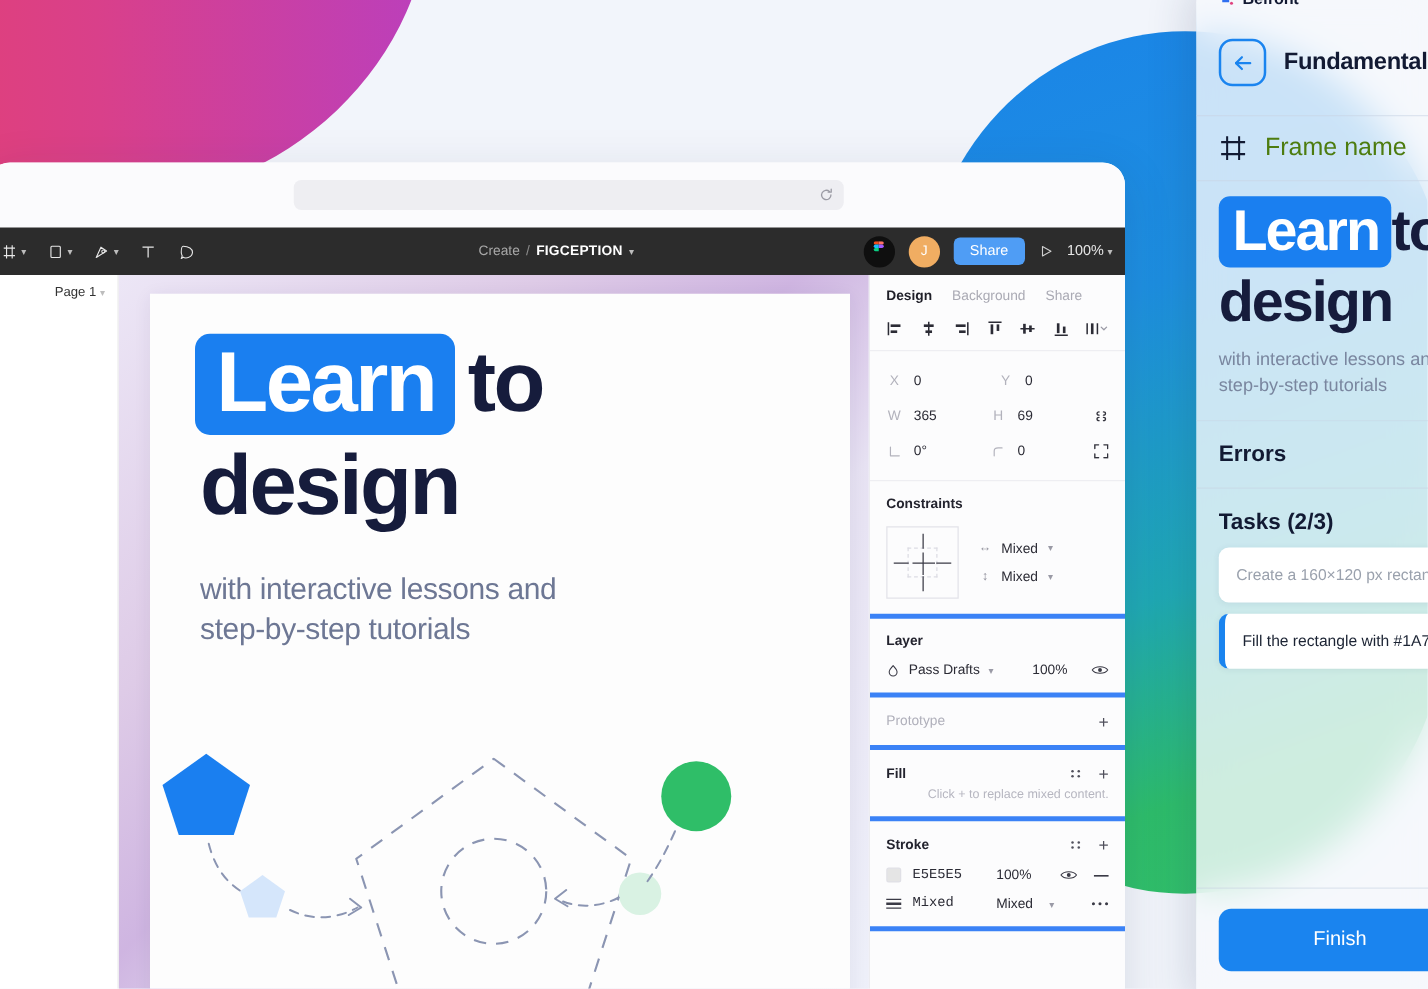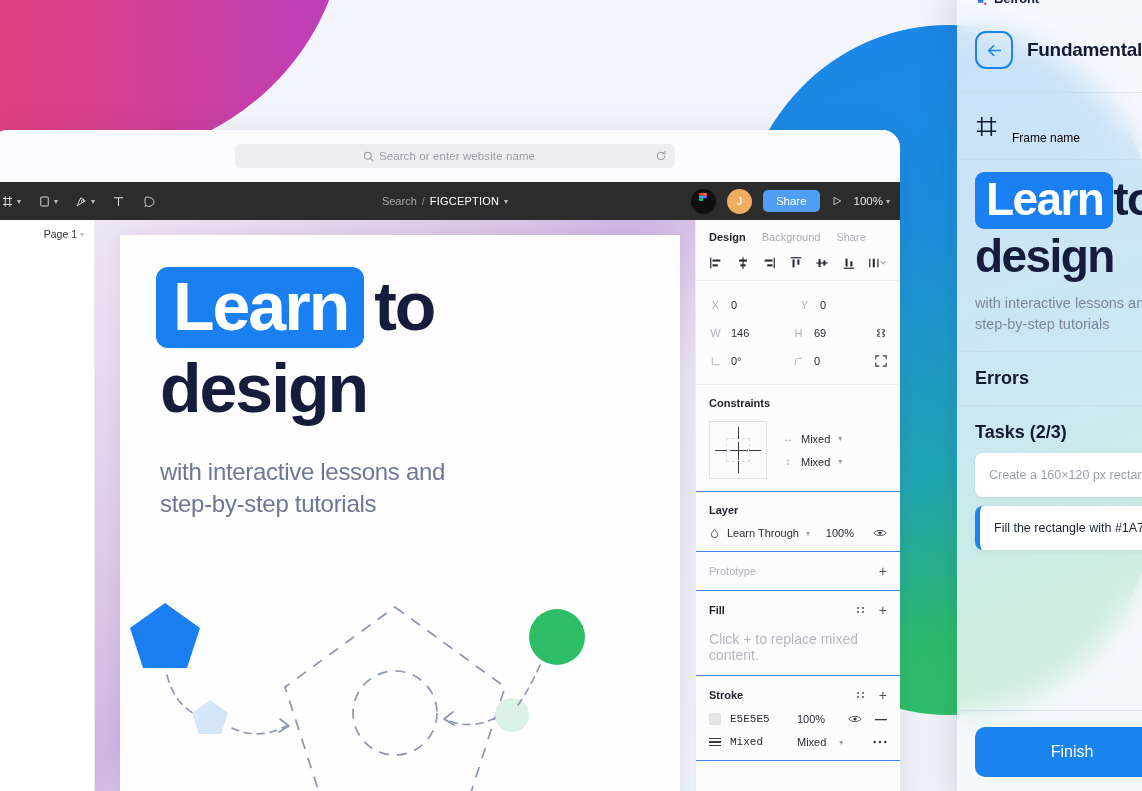--- a/index.html
+++ b/index.html
@@ -72,21 +72,21 @@
   }
   .tool-group { display: flex; align-items: center; gap: 16px; }
   .tool { display: flex; align-items: center; gap: 2px; color: #e8e8e8; cursor: default; }
   .caret { font-size: 8px; color: #bdbdbd; }
   .fig-center {
     position: absolute; left: 0; right: 0;
     display: flex; align-items: center; justify-content: center;
     gap: 5px; font-size: 11px; pointer-events: none;
   }
   .fig-center .muted { color: #a8a8a8; }
-  .fig-center .name { color: #ffffff; font-weight: 400; letter-spacing: .2px; }
+  .fig-center .name { color: #ffffff; font-weight: 700; letter-spacing: .2px; }
   .fig-center .sep { color: #8c8c8c; }
   .fig-right {
     margin-left: auto; display: flex; align-items: center; gap: 11px; z-index: 2;
   }
   .avatar {
     width: 25px; height: 25px; border-radius: 50%;
     display: flex; align-items: center; justify-content: center;
     font-size: 11px; color: #fff;
   }
   .av-figma { background: #0f0f0f; }
@@ -168,21 +168,21 @@
     border-bottom: 1px solid #eeeef2;
   }
   .align-ico { color: #2b2b35; cursor: pointer; display: flex; align-items: center; }
   .prop-block { padding: 10px 13px 9px 13px; border-bottom: 1px solid #eeeef2; }
   .prop-row { display: flex; align-items: center; height: 28px; }
   .pf { width: 50%; display: flex; align-items: center; gap: 9px; }
   .plabel { color: #b2b2bc; width: 13px; display: flex; justify-content: center; }
   .pval { color: #2b2b35; font-size: 11px; }
   .prop-row .tail { margin-left: auto; color: #33333d; display: flex; }
   .sect-title { font-size: 11px; font-weight: 700; color: #23232e; }
-  .sect { padding: 12px 13px; border-bottom: 1px solid #3b82f6; }
+  .sect { padding: 12px 13px; border-bottom: 4px solid #3b82f6; }
   .sect-head { display: flex; align-items: center; justify-content: space-between; }
   .constraint-wrap { display: flex; gap: 16px; margin-top: 12px; align-items: center; }
   .cbox {
     width: 58px; height: 58px; border: 1px solid #e2e2e9;
     position: relative; flex-shrink: 0;
   }
   .cbox .cdash {
     position: absolute; left: 16px; top: 16px; right: 16px; bottom: 16px;
     border: 1px dashed #dcdce4;
   }
@@ -192,21 +192,21 @@
   .cdrop { display: flex; align-items: center; gap: 8px; }
   .cdrop .ci { color: #8f8f9b; font-size: 10px; width: 10px; text-align: center;}
   .cdrop .cv { color: #2b2b35; font-size: 11px; }
   .cdrop .cc { color: #9a9aa6; font-size: 8px; }
   .layer-row { display: flex; align-items: center; margin-top: 11px; gap: 7px; }
   .layer-row .lpct { margin-left: auto; font-size: 11px; color: #2b2b35; }
   .muted-title { color: #b0b0bb; font-weight: 400; }
   .plus { font-size: 14px; color: #50505c; cursor: pointer; line-height: 1; }
   .dots6 { display: grid; grid-template-columns: 3px 3px; gap: 2px; cursor: pointer; }
   .dots6 i { width: 2px; height: 2px; background: #50505c; border-radius: 50%; display: block; }
-  .hint { margin-top: 14px; color: #b6b6c0; font-size: 14px; }
+  .hint { margin-top: 4px; color: #b6b6c0; font-size: 10px; text-align: right; }
   .stroke-row { display: flex; align-items: center; margin-top: 11px; gap: 9px; }
   .swatch { width: 12px; height: 12px; background: #e5e5e5; border: 1px solid #e0e0e6; border-radius: 2px; }
   .stroke-row .sname { font-size: 11px; color: #2b2b35; width: 58px; font-family: Liberation Mono, monospace; }
   .stroke-row .spct { font-size: 11px; color: #2b2b35; }
   .stroke-row .tail2 { margin-left: auto; display: flex; gap: 13px; align-items: center; color: #50505c; }
   .lines3 { display:flex; flex-direction:column; gap:2px; width:12px;}
   .lines3 i { height:1.5px; background:#3a3a46; display:block; }
 
   
   .befront {
@@ -234,21 +234,21 @@
     color: #1a84ef; font-size: 17px; cursor: pointer;
     background: transparent;
   }
   .bf-title { font-size: 19px; font-weight: 600; color: #121a33; white-space: nowrap; letter-spacing: -.3px;}
   .bf-frame {
     display: flex; align-items: center; gap: 14px;
     padding: 14px 18px;
     border-top: 1px solid rgba(200,212,228,0.55);
     border-bottom: 1px solid rgba(200,212,228,0.55);
   }
-  .bf-frame-label { font-size: 12px; font-weight: 500; color: #000000; white-space: nowrap; margin-top: 24px; }
+  .bf-frame-label { font-size: 20px; font-weight: 500; color: #4d7c0f; white-space: nowrap; }
   .bf-preview {
     padding: 12px 18px 16px 18px;
     border-bottom: 1px solid rgba(200,212,228,0.45);
     overflow: hidden;
   }
   .pv-h { font-size: 46px; line-height: 1.02; font-weight: 700; color: #161c3c; letter-spacing: -1.6px; white-space: nowrap;}
   .pv-hi { background: #1a7ff0; color: #fff; border-radius: 9px; padding: 4px 10px 6px 11px; display: inline-block; }
   .pv-sub { margin-top: 14px; font-size: 14.5px; line-height: 1.35; color: #7a869f; white-space: nowrap; }
   .bf-errors {
     padding: 16px 18px;
@@ -287,29 +287,20 @@
 
 <div id="root">
 
   <div class="blob-pink"></div>
   <div class="blob-blue"></div>
 
   <div class="browser">
 
     <div class="browser-chrome">
       <div class="urlbar">
-        <div class="ub-center">
-          <span class="ico">
-            <svg width="11" height="11" viewBox="0 0 16 16">
-                <circle cx="7" cy="7" r="5" fill="none" stroke="#9b9ba4" stroke-width="1.5"></circle>
-                <line x1="11" y1="11" x2="14.5" y2="14.5" stroke="#9b9ba4" stroke-width="1.5" stroke-linecap="round"></line>
-              </svg>
-          </span>
-          <span class="ub-text">Search or enter website name</span>
-        </div>
         <span class="reload ico">
           <svg width="12" height="12" viewBox="0 0 16 16">
               <path d="M13 8a5 5 0 1 1-1.6-3.7" fill="none" stroke="#9b9ba4" stroke-width="1.4" stroke-linecap="round"></path>
               <path d="M13.3 1.8 L13.3 5 L10.1 5" fill="none" stroke="#9b9ba4" stroke-width="1.4" stroke-linecap="round" stroke-linejoin="round"></path>
             </svg>
         </span>
       </div>
     </div>
 
     <div class="fig-toolbar">
@@ -353,21 +344,21 @@
         <span class="tool">
           <span class="ico">
             <svg width="15" height="15" viewBox="0 0 20 20">
                 <path d="M6 4 C12 4 16 7 16 10.5 C16 14 12.5 16.5 9 16.5 C7.5 16.5 6.5 16 6 15.5 C5 16.5 4 17 4 17 C4.5 16 5 14.8 5 14 C4.2 13 4 12 4 10.5 C4 7 4 4 6 4 Z" fill="none" stroke="#e8e8e8" stroke-width="1.15" stroke-linejoin="round"></path>
               </svg>
           </span>
         </span>
       </div>
 
       <div class="fig-center">
-        <span class="muted">Search</span>
+        <span class="muted">Create</span>
         <span class="sep">/</span>
         <span class="name">FIGCEPTION</span>
         <span class="caret">▾</span>
       </div>
 
       <div class="fig-right">
         <span class="avatar av-figma">
           <svg width="12" height="16" viewBox="0 0 12 18">
             <path d="M3 0h3v3H3a1.5 1.5 0 0 1 0-3z" fill="#f24e1e"></path>
             <path d="M6 0h3a1.5 1.5 0 0 1 0 3H6V0z" fill="#ff7262"></path>
@@ -519,21 +510,21 @@
               <span class="pval">0</span>
             </span>
             <span class="pf">
               <span class="plabel">Y</span>
               <span class="pval">0</span>
             </span>
           </div>
           <div class="prop-row">
             <span class="pf">
               <span class="plabel">W</span>
-              <span class="pval">146</span>
+              <span class="pval">365</span>
             </span>
             <span class="pf">
               <span class="plabel">H</span>
               <span class="pval">69</span>
             </span>
             <span class="tail">
               <svg width="12" height="14" viewBox="0 0 12 16">
                   <path d="M4 4 C1.5 4 1.5 7 4 7" fill="none" stroke="#33333d" stroke-width="1.2" stroke-linecap="round"></path>
                   <path d="M8 4 C10.5 4 10.5 7 8 7" fill="none" stroke="#33333d" stroke-width="1.2" stroke-linecap="round"></path>
                   <path d="M4 9 C1.5 9 1.5 12 4 12" fill="none" stroke="#33333d" stroke-width="1.2" stroke-linecap="round"></path>
@@ -597,21 +588,21 @@
         </div>
 
         <div class="sect">
           <div class="sect-title">Layer</div>
           <div class="layer-row">
             <span class="ico">
               <svg width="11" height="11" viewBox="0 0 14 14">
                   <path d="M7 2 C9.8 5 11 6.6 11 8.4 A4 4 0 0 1 3 8.4 C3 6.6 4.2 5 7 2 Z" fill="none" stroke="#3a3a46" stroke-width="1.1"></path>
                 </svg>
             </span>
-            <span>Learn Through</span>
+            <span>Pass Drafts</span>
             <span class="cc" style="font-size:8px;color:#9a9aa6;">▾</span>
             <span class="lpct">100%</span>
             <span class="ico" style="margin-left:12px;">
               <svg width="14" height="10" viewBox="0 0 18 12">
                   <path d="M1 6 C4 1.5 14 1.5 17 6 C14 10.5 4 10.5 1 6 Z" fill="none" stroke="#3a3a46" stroke-width="1.1"></path>
                   <circle cx="9" cy="6" r="2" fill="#3a3a46"></circle>
                 </svg>
             </span>
           </div>
         </div>

